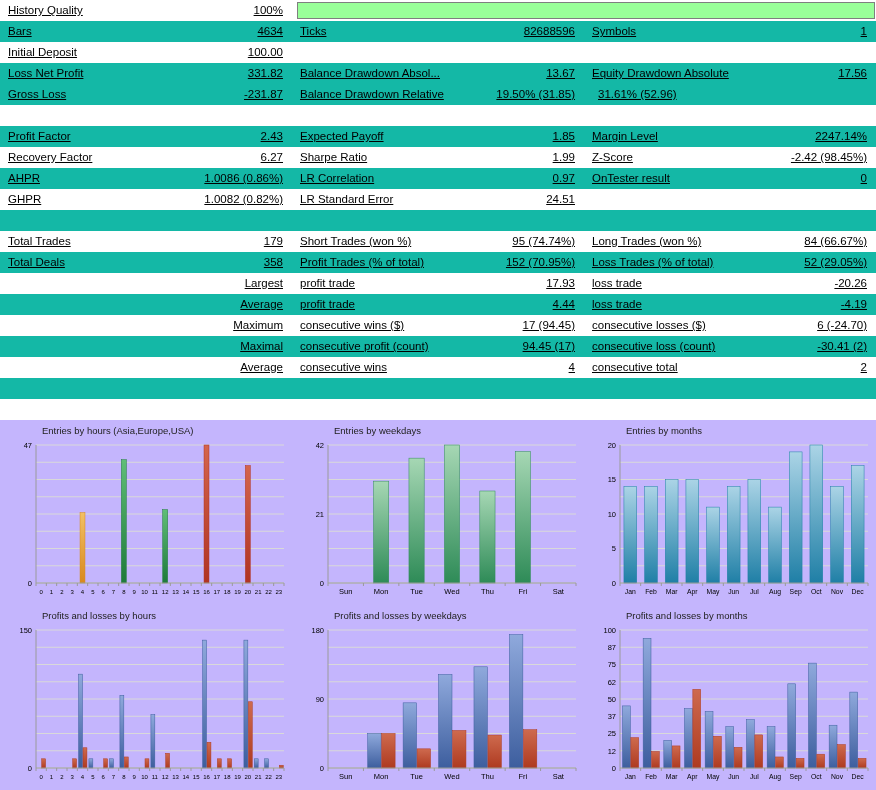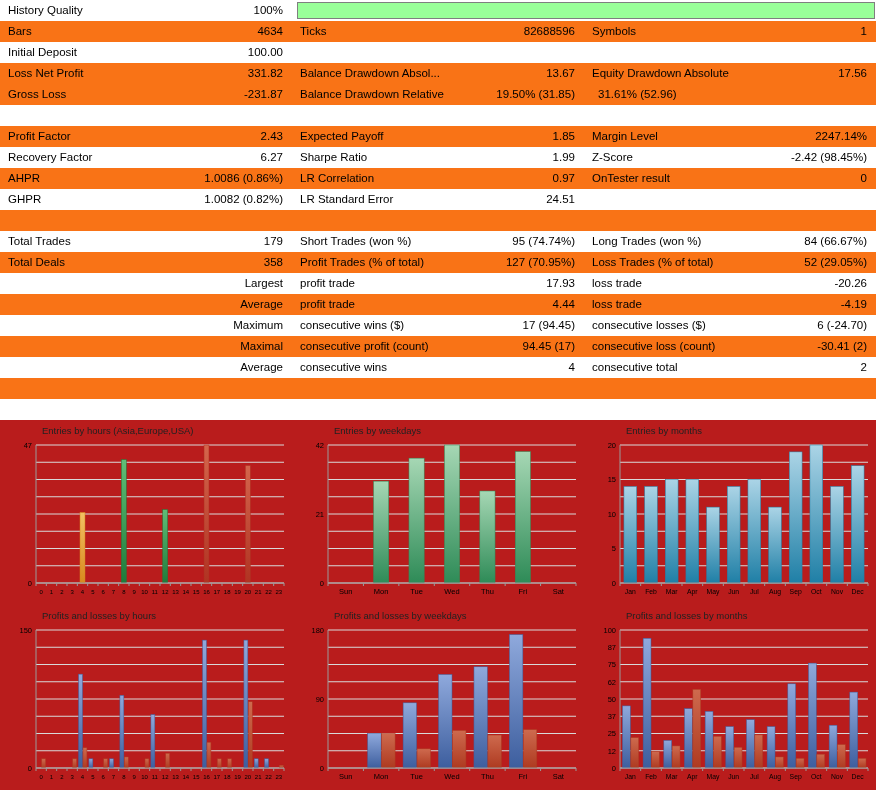--- a/index.html
+++ b/index.html
@@ -2,29 +2,29 @@
 <html><head>
 <meta charset="utf-8">
 <style>
   html,body{margin:0;padding:0;background:#ffffff;}
   #app{
     position:relative;width:876px;height:790px;overflow:hidden;
     font-family:"Liberation Sans",sans-serif;color:#000;background:#fff;
   }
   
   #stats{position:absolute;top:0;left:0;width:876px;}
-  .srow{display:grid;grid-template-columns:292px 292px 292px;height:21px;align-items:center;font-size:11.5px;line-height:21px;}
-  .srow.gray{background:#f97316;}
+  .srow{display:grid;grid-template-columns:292px 292px 292px;height:21px;align-items:center;font-size:11.5px;line-height:21px;text-decoration:underline;}
+  .srow.gray{background:#14b8a6;}
   .pair{display:flex;min-width:0;padding:0 9px 0 8px;white-space:nowrap;}
   .pair .l{flex:1 1 auto;overflow:hidden;min-width:0;}
   .pair .v{flex:0 0 auto;text-align:right;padding-left:6px;}
   .bar-span{grid-column:2/4;padding:0 1px 0 5px;}
   .progress{height:15px;margin-top:0px;border:1px solid #7f7f7f;}
   
-  #charts{position:absolute;top:420px;left:0;width:876px;height:370px;background:#b91c1c;
+  #charts{position:absolute;top:420px;left:0;width:876px;height:370px;background:#c4b5fd;
           display:grid;grid-template-columns:292px 292px 292px;grid-template-rows:185px 185px;}
   #charts .cell{position:relative;}
   #left-band{position:absolute;top:420px;left:0;width:7px;height:370px;background:#efefef;}
   svg text{font-family:"Liberation Sans",sans-serif;}
 </style>
 </head>
 <body>
 <div id="app">
   <div id="stats">
       <div class="srow">
@@ -189,21 +189,21 @@
           <span class="v">84 (66.67%)</span>
         </div>
       </div>
       <div class="srow gray">
         <div class="pair">
           <span class="l">Total Deals</span>
           <span class="v">358</span>
         </div>
         <div class="pair">
           <span class="l">Profit Trades (% of total)</span>
-          <span class="v">127 (70.95%)</span>
+          <span class="v">152 (70.95%)</span>
         </div>
         <div class="pair">
           <span class="l">Loss Trades (% of total)</span>
           <span class="v">52 (29.05%)</span>
         </div>
       </div>
       <div class="srow">
         <div class="pair">
           <span class="l"></span>
           <span class="v">Largest</span>

